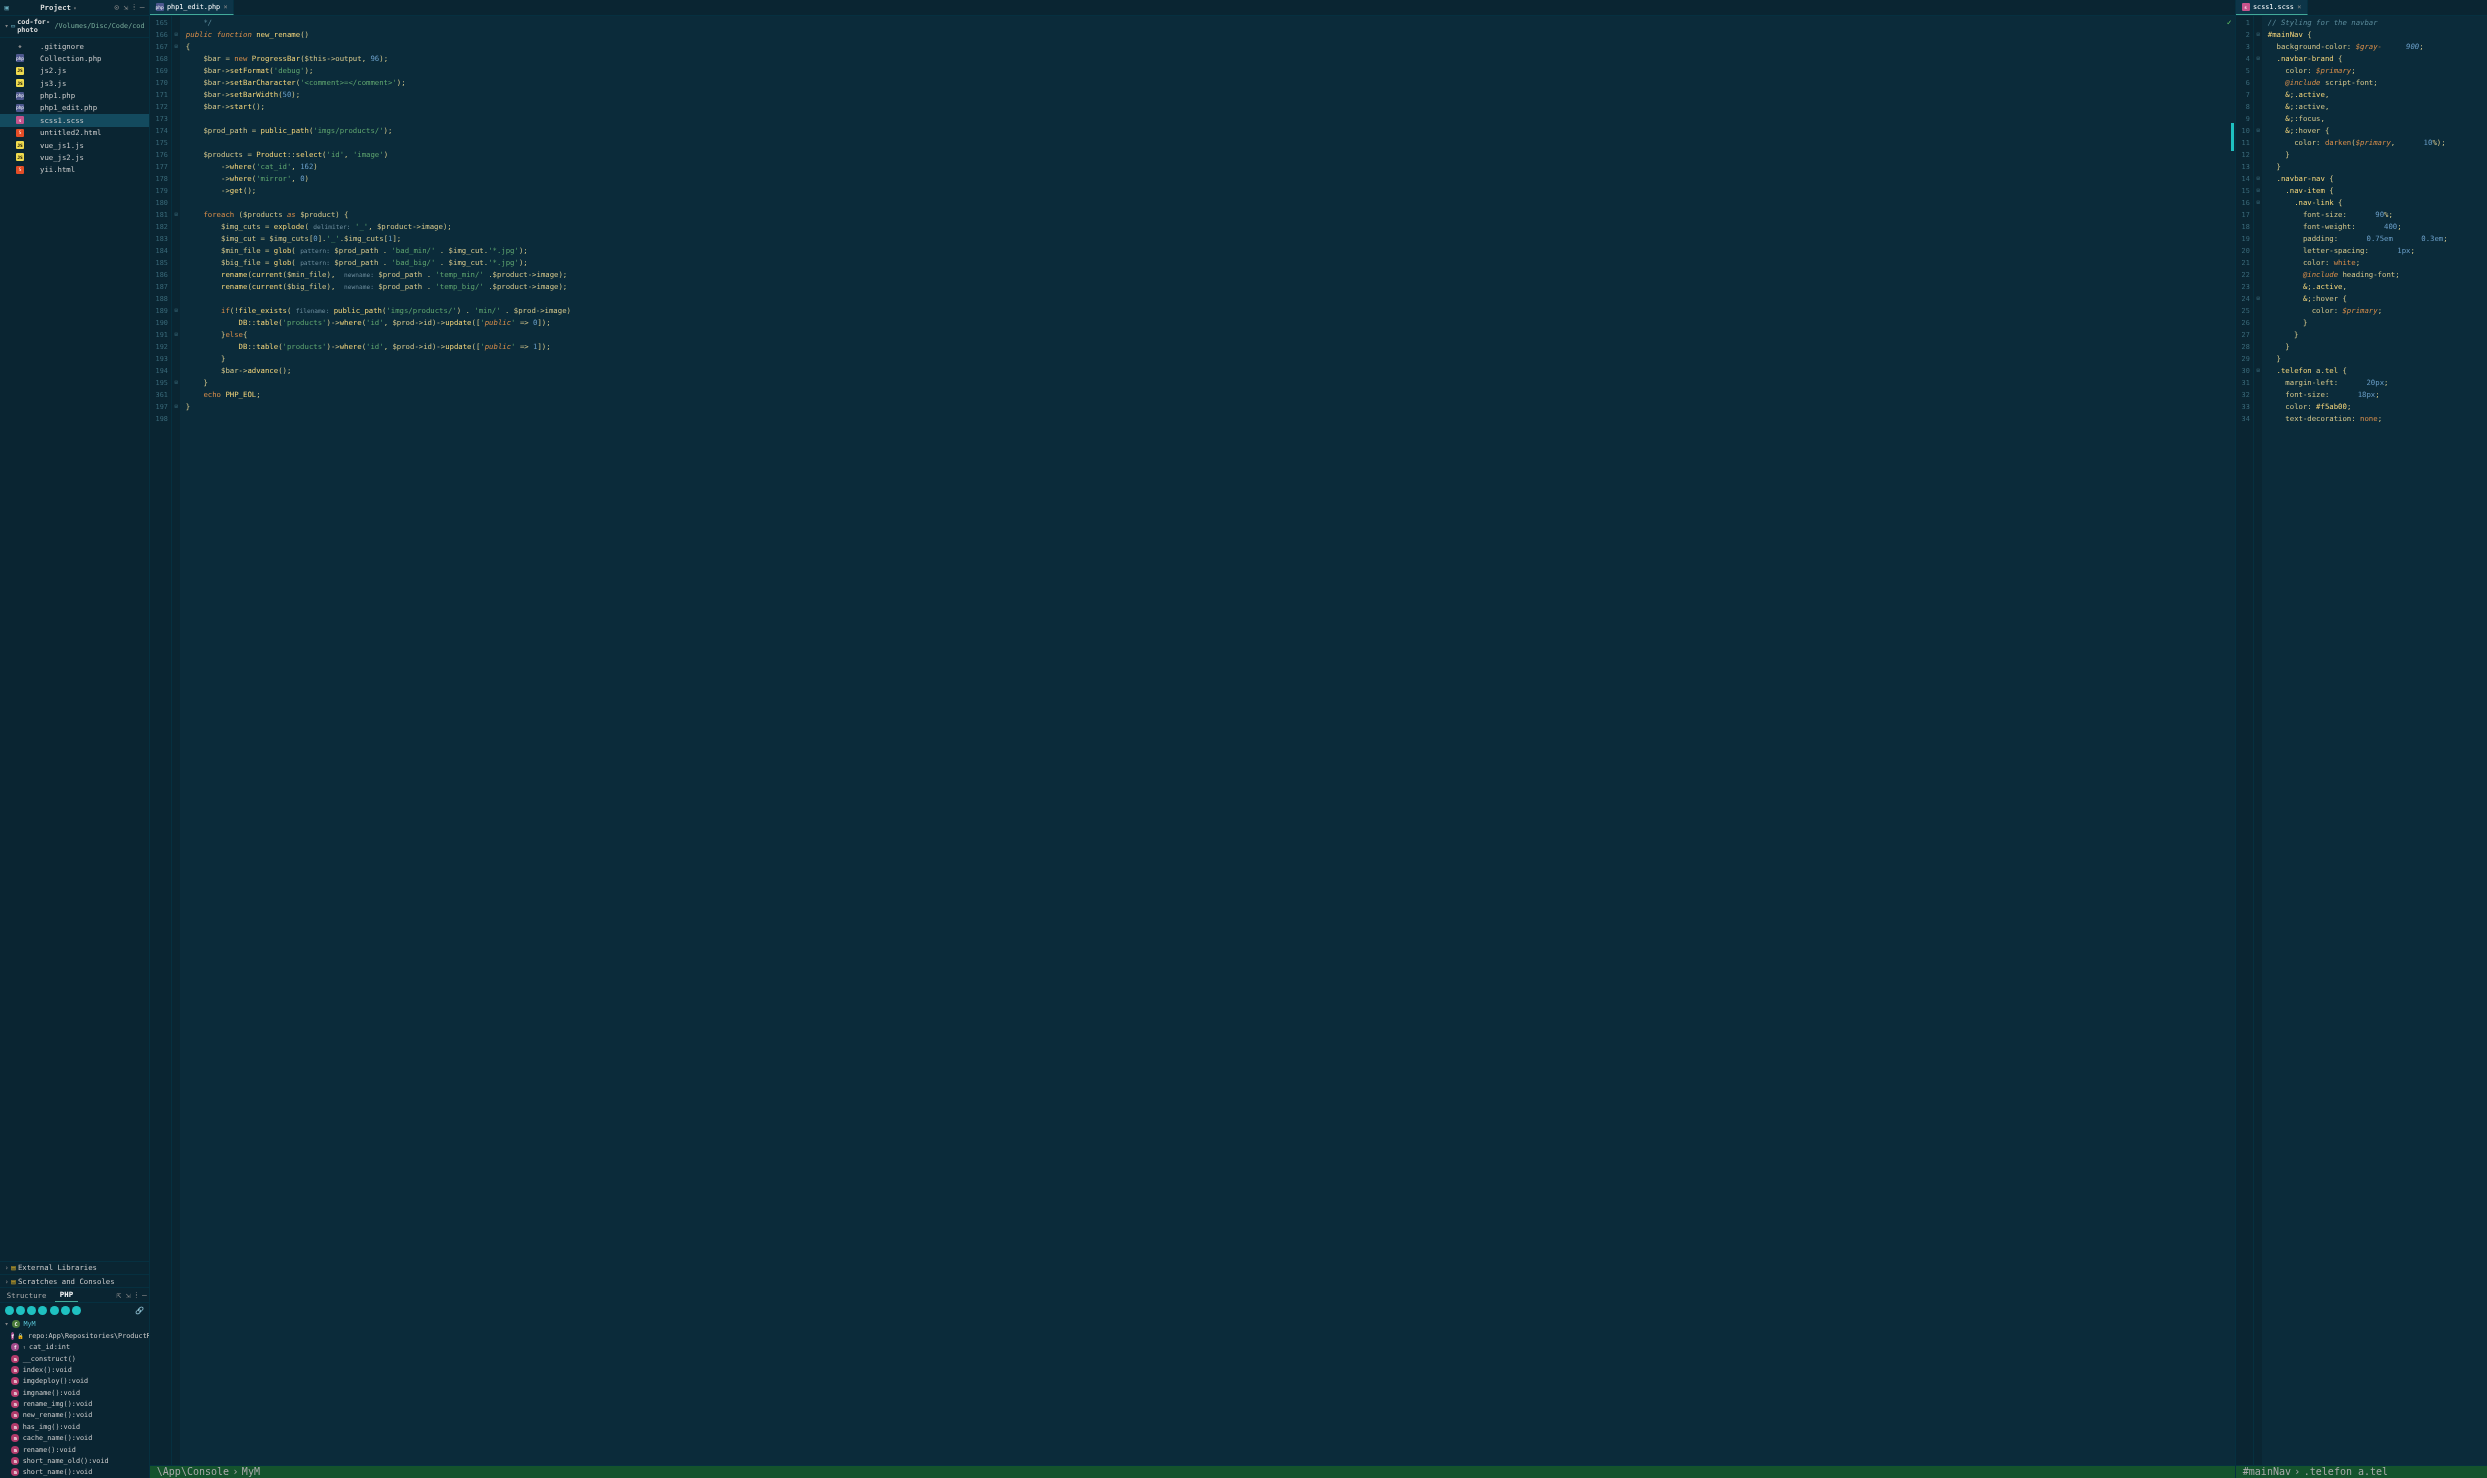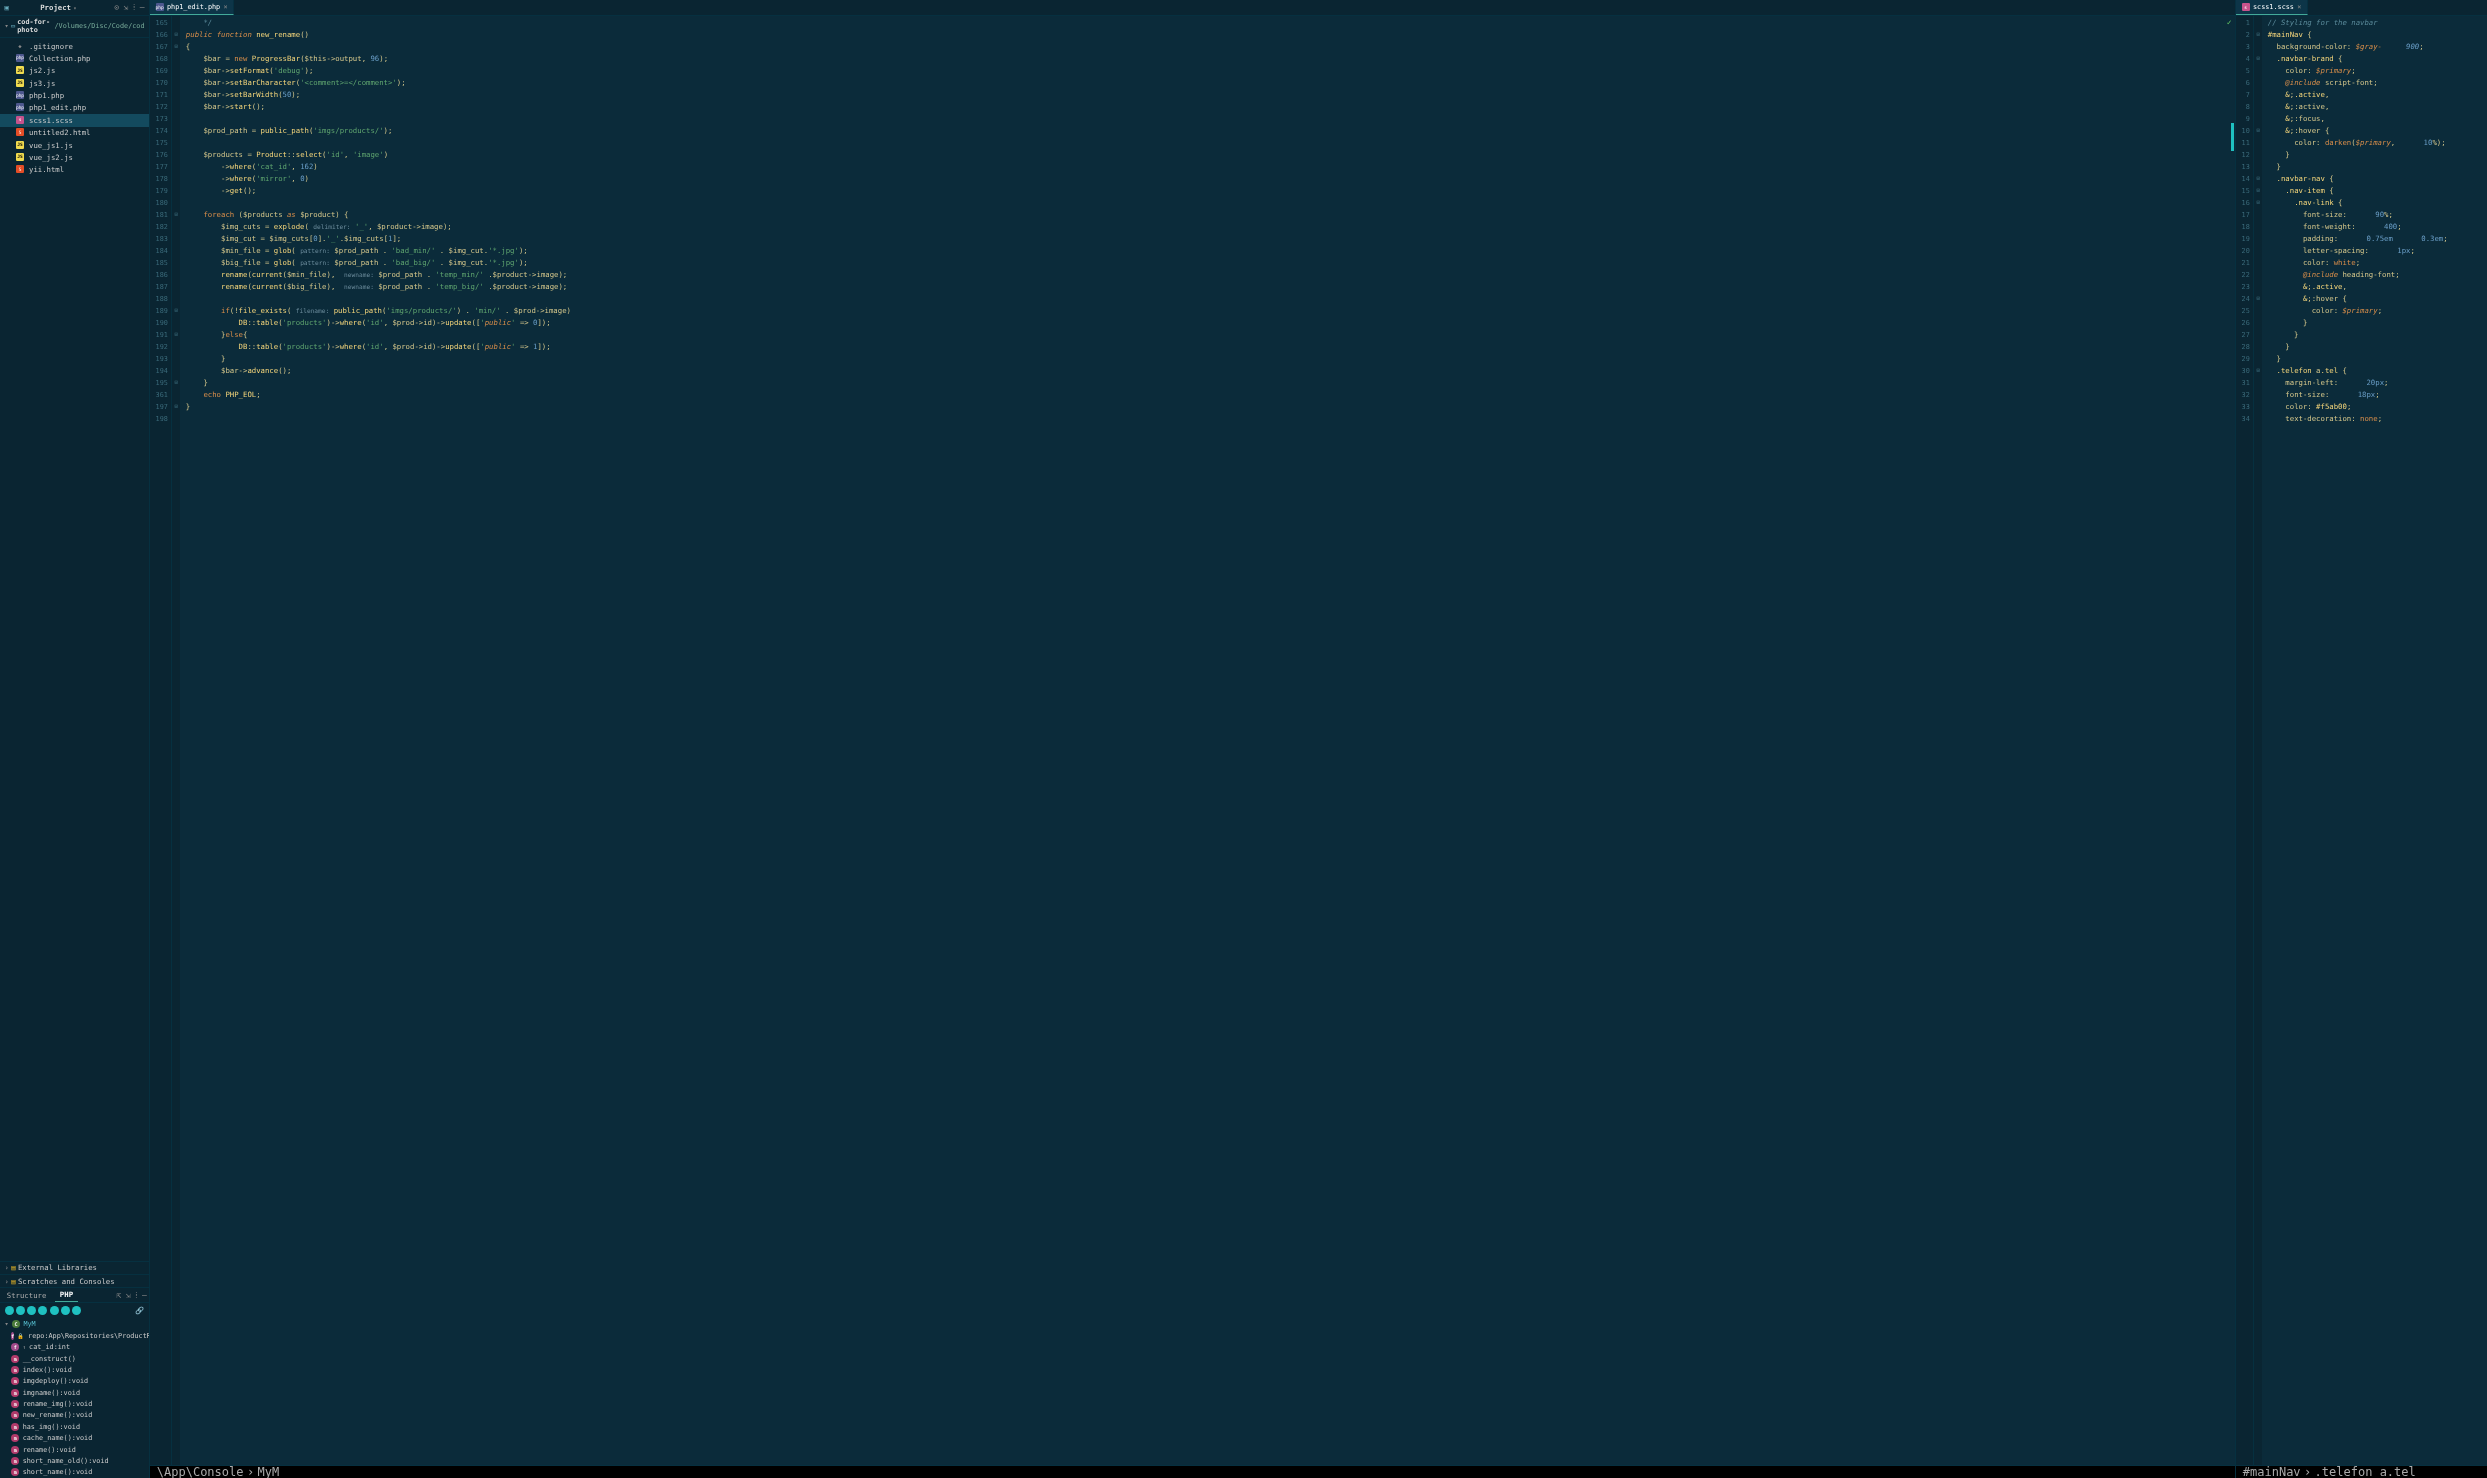--- a/index.html
+++ b/index.html
@@ -15,21 +15,21 @@
 }
 .main-layout { display: flex; flex: 1; overflow: hidden; }
 .sidebar { width: 150px; background: #0a2532; display: flex; flex-direction: column; border-right: 0.6px solid #063040; }
 .sidebar-header { display: flex; align-items: center; padding: 2.3px 4.5px; height: 16px; border-bottom: 0.6px solid #063040; }
 .sidebar-title { color: #ddd; font-weight: bold; font-size: 7.3px; margin-left: 29px; }
 .dropdown-arrow { color: #888; margin-left: 2.3px; font-size: 5.6px; }
 .tool-icons { margin-left: auto; display: flex; gap: 4.5px; color: #888; }
 .tool-icons span { cursor: pointer; font-size: 8px; }
 .breadcrumb-bar { padding: 2.3px 4.5px; color: #aaa; font-size: 6.8px; display: flex; align-items: center; gap: 2.3px; border-bottom: 0.6px solid #063040; }
 .file-tree { flex: 1; overflow-y: auto; padding: 2.3px 0; }
-.tree-item { display: flex; padding: 1.7px 4.5px 1.7px 16px; gap: 5px; cursor: pointer; color: #ccc; font-size: 7.3px; }
+.tree-item { display: flex; align-items: center; padding: 1.7px 4.5px 1.7px 16px; gap: 16px; cursor: pointer; color: #ccc; font-size: 7.3px; }
 .tree-item.selected { background: #134a5e; }
 .file-icon { width: 8px; height: 8px; display: inline-flex; align-items: center; justify-content: center; font-size: 5.6px; border-radius: 1.1px; }
 .icon-gitignore { color: #888; }
 .icon-php { background: #4d588e; color: #fff; font-size: 4.5px; padding: 0.6px 1.1px; }
 .icon-js { background: #f0db4f; color: #000; font-size: 4.5px; padding: 0.6px 1.1px; font-weight: bold; }
 .icon-scss { background: #c6538c; color: #fff; font-size: 4.5px; padding: 0.6px 1.1px; }
 .icon-html { background: #e44d26; color: #fff; font-size: 4.5px; padding: 0.6px 1.1px; }
 .section-header { display: flex; align-items: center; padding: 1.7px 4.5px; gap: 2.3px; color: #ccc; font-size: 7.3px; border-top: 0.6px solid #063040; }
 .structure-panel { border-top: 0.6px solid #063040; display: flex; flex-direction: column; }
 .structure-tabs { display: flex; align-items: center; padding: 0 2.3px; height: 14.7px; border-bottom: 0.6px solid #063040; gap: 4.5px; }
@@ -76,21 +76,21 @@
 .str { color: #5fa56f; }
 .num { color: #6a9ec7; }
 .comment { color: #5a8a9a; font-style: italic; }
 .param-hint { color: #6a8a9a; font-size:6.2px; }
 .scss-sel { color: #f5d67b; }
 .scss-prop { color: #d5c78b; }
 .scss-val { color: #d98e4a; }
 .scss-var { color: #d98e4a; font-style: italic; }
 .scss-kw { color: #d98e4a; font-style: italic; }
 .scss-num { color: #6a9ec7; margin-left: 24px; }
-.breadcrumb-bottom { height: 13.5px; background: #000000; border-top: 0.6px solid #063040; color: #aaa; font-size: 12px; display: flex; align-items: center; padding: 0 6.8px; gap: 3.4px; }
+.breadcrumb-bottom { height: 13.5px; background: #14532d; border-top: 0.6px solid #063040; color: #aaa; font-size: 10px; display: flex; align-items: center; padding: 0 6.8px; gap: 3.4px; }
 .minimap-hint { position:absolute; right:1.1px; top:107px; width:3.4px; height:28px; background:#1fc1c1; }
 </style>
 </head>
 <body>
 
 <div class="main-layout">
 
   <div class="sidebar">
     <div class="sidebar-header">
       <span style="color:#6ab;margin-right:2.3px;">▣</span>

